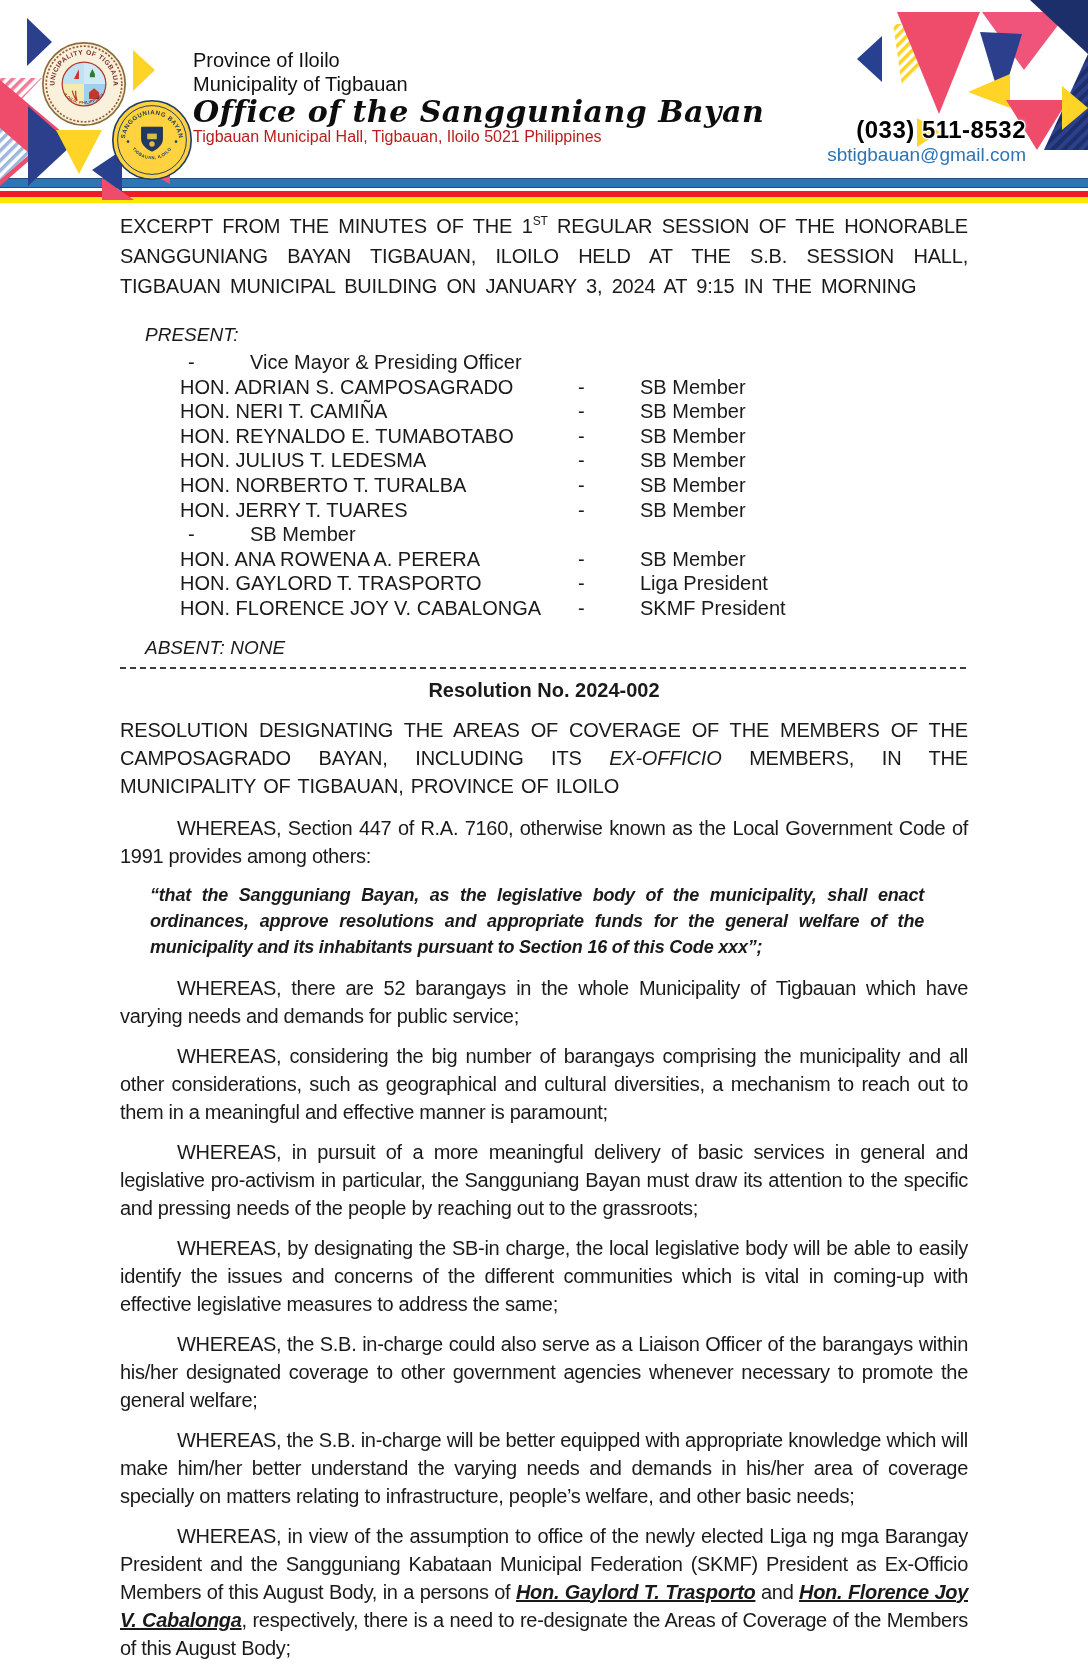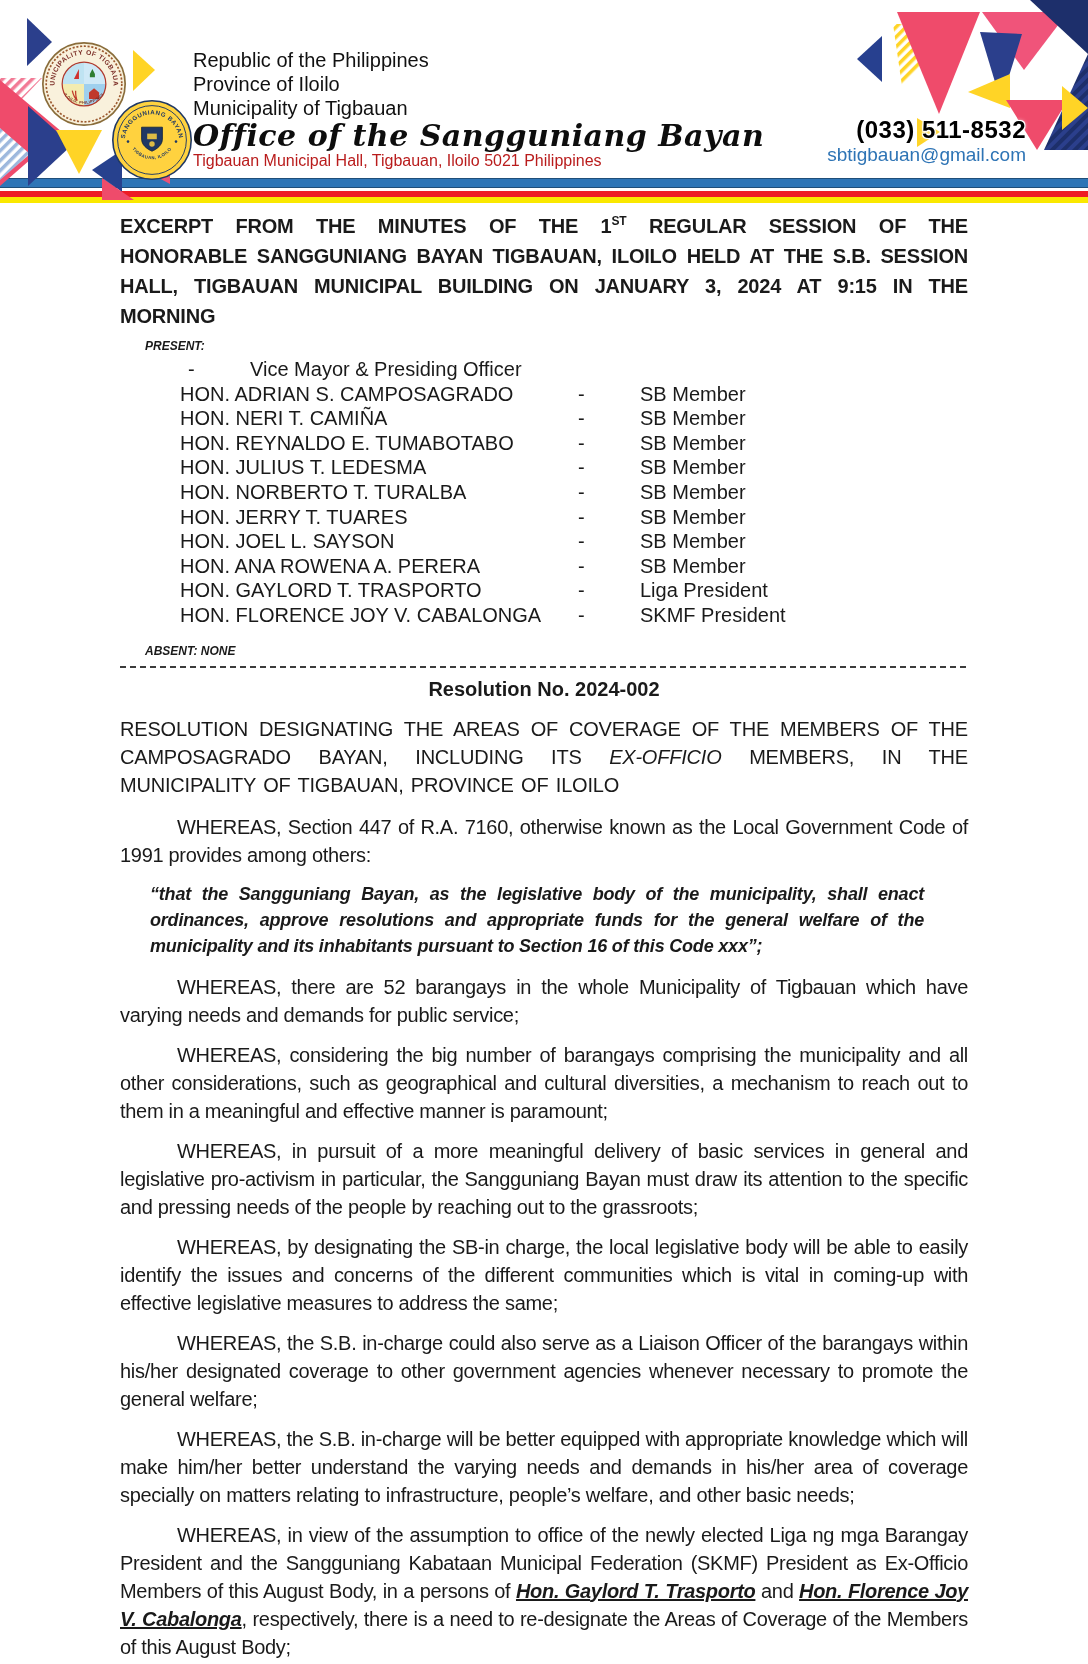--- a/index.html
+++ b/index.html
@@ -30,24 +30,24 @@
   .lh-email { font-size:19px; color:#2e74b5; line-height:22px; }
   
   .rule-blue  { height:10px; background:#2e75b6; border-top:1px solid #1f4e79; border-bottom:1px solid #1f4e79; }
   .rule-gap   { height:3px; background:#fff; }
   .rule-red   { height:6px; background:#ee1c25; }
   .rule-yellow{ height:6px; background:#fae800; }
   
   .doc { padding:8px 120px 0 120px; }
   .doc-title {
     font-size:20px; line-height:30px; text-align:justify;
-    letter-spacing:-0.2px; word-spacing:4px; margin-bottom:8px;font-weight:bold;
+    letter-spacing:-0.2px; word-spacing:4px; margin-bottom:23px;
   }
   .doc-title sup { font-size:12px; line-height:0; }
-  .label-bi { font-weight:bold; font-style:italic; font-size:12px; }
+  .label-bi { font-weight:normal; font-style:italic; font-size:19px; }
   .present-label { margin:4px 0 4px 25px; }
   .roster { margin-left:60px; font-size:20px; }
   .roster-row { display:flex; line-height:24.6px; }
   .roster-name { width:390px; flex:none; }
   .roster-dash { width:70px; flex:none; padding-left:8px; }
   .roster-role { flex:1; }
   .absent-line { margin:16px 0 8px 25px; }
   .dotline {
     height:2px; margin:2px 0 10px 0;
     background:repeating-linear-gradient(90deg, #3c3c3c 0 6px, transparent 6px 10px);
@@ -158,21 +158,20 @@
       <circle cx="80" cy="52" r="1.6" fill="#1f3864"></circle>
       <text font-size="7.6" font-weight="bold" fill="#1f3864" letter-spacing="0.8">
         <textPath href="#s2top" startOffset="50%" text-anchor="middle">SANGGUNIANG BAYAN</textPath>
       </text>
       <text font-size="5.4" font-weight="bold" fill="#1f3864" letter-spacing="0.5">
         <textPath href="#s2bot" startOffset="50%" text-anchor="middle">TIGBAUAN, ILOILO</textPath>
       </text>
     </svg>
 
     <div class="lh-text">
-      <div class="lh-line">Republic of the Philippines</div>
       <div class="lh-line">Province of Iloilo</div>
       <div class="lh-line">Municipality of Tigbauan</div>
       <div class="lh-office">Office of the Sangguniang Bayan</div>
       <div class="lh-address">Tigbauan Municipal Hall, Tigbauan, Iloilo 5021 Philippines</div>
     </div>
 
     <div class="lh-contact">
       <div class="lh-phone">(033) 511-8532</div>
       <div class="lh-email">sbtigbauan@gmail.com</div>
     </div>
@@ -218,21 +217,20 @@
         <span class="roster-name">HON. NORBERTO T. TURALBA</span>
           <span class="roster-dash">-</span>
           <span class="roster-role">SB Member</span>
       </div>
       <div class="roster-row">
         <span class="roster-name">HON. JERRY T. TUARES</span>
           <span class="roster-dash">-</span>
           <span class="roster-role">SB Member</span>
       </div>
       <div class="roster-row">
-        <span class="roster-name">HON. JOEL L. SAYSON</span>
           <span class="roster-dash">-</span>
           <span class="roster-role">SB Member</span>
       </div>
       <div class="roster-row">
         <span class="roster-name">HON. ANA ROWENA A. PERERA</span>
           <span class="roster-dash">-</span>
           <span class="roster-role">SB Member</span>
       </div>
       <div class="roster-row">
         <span class="roster-name">HON. GAYLORD T. TRASPORTO</span>

